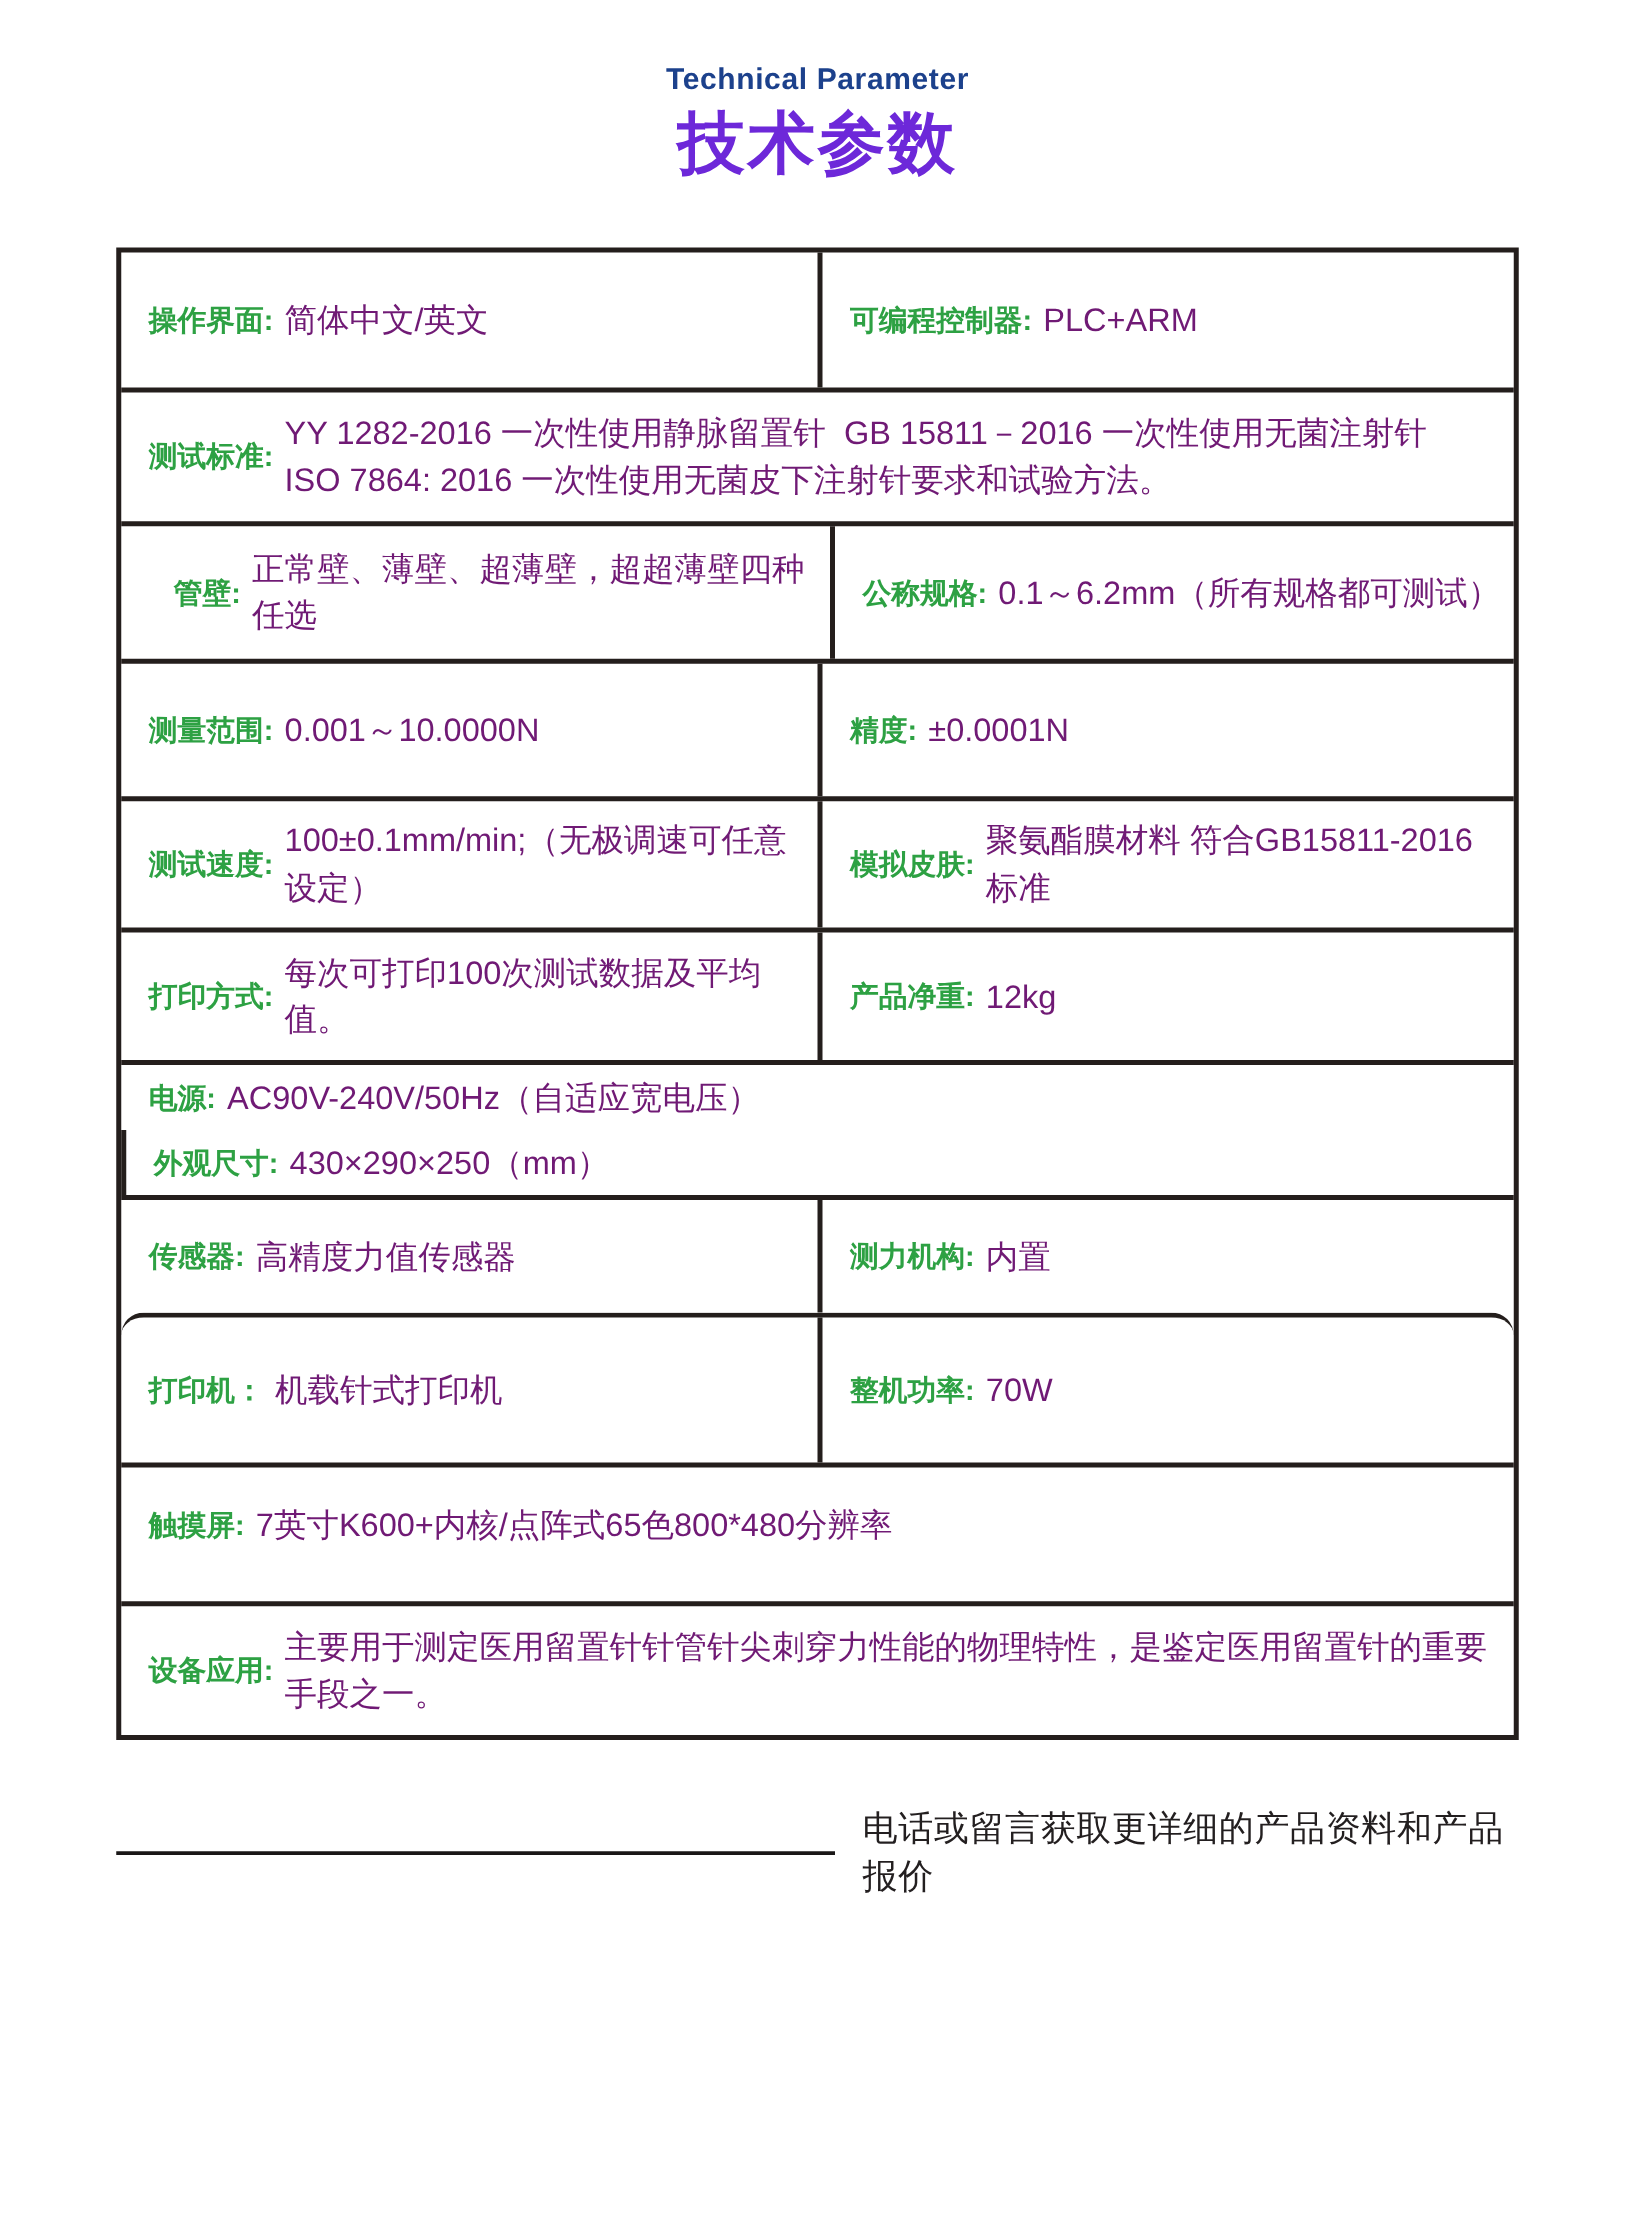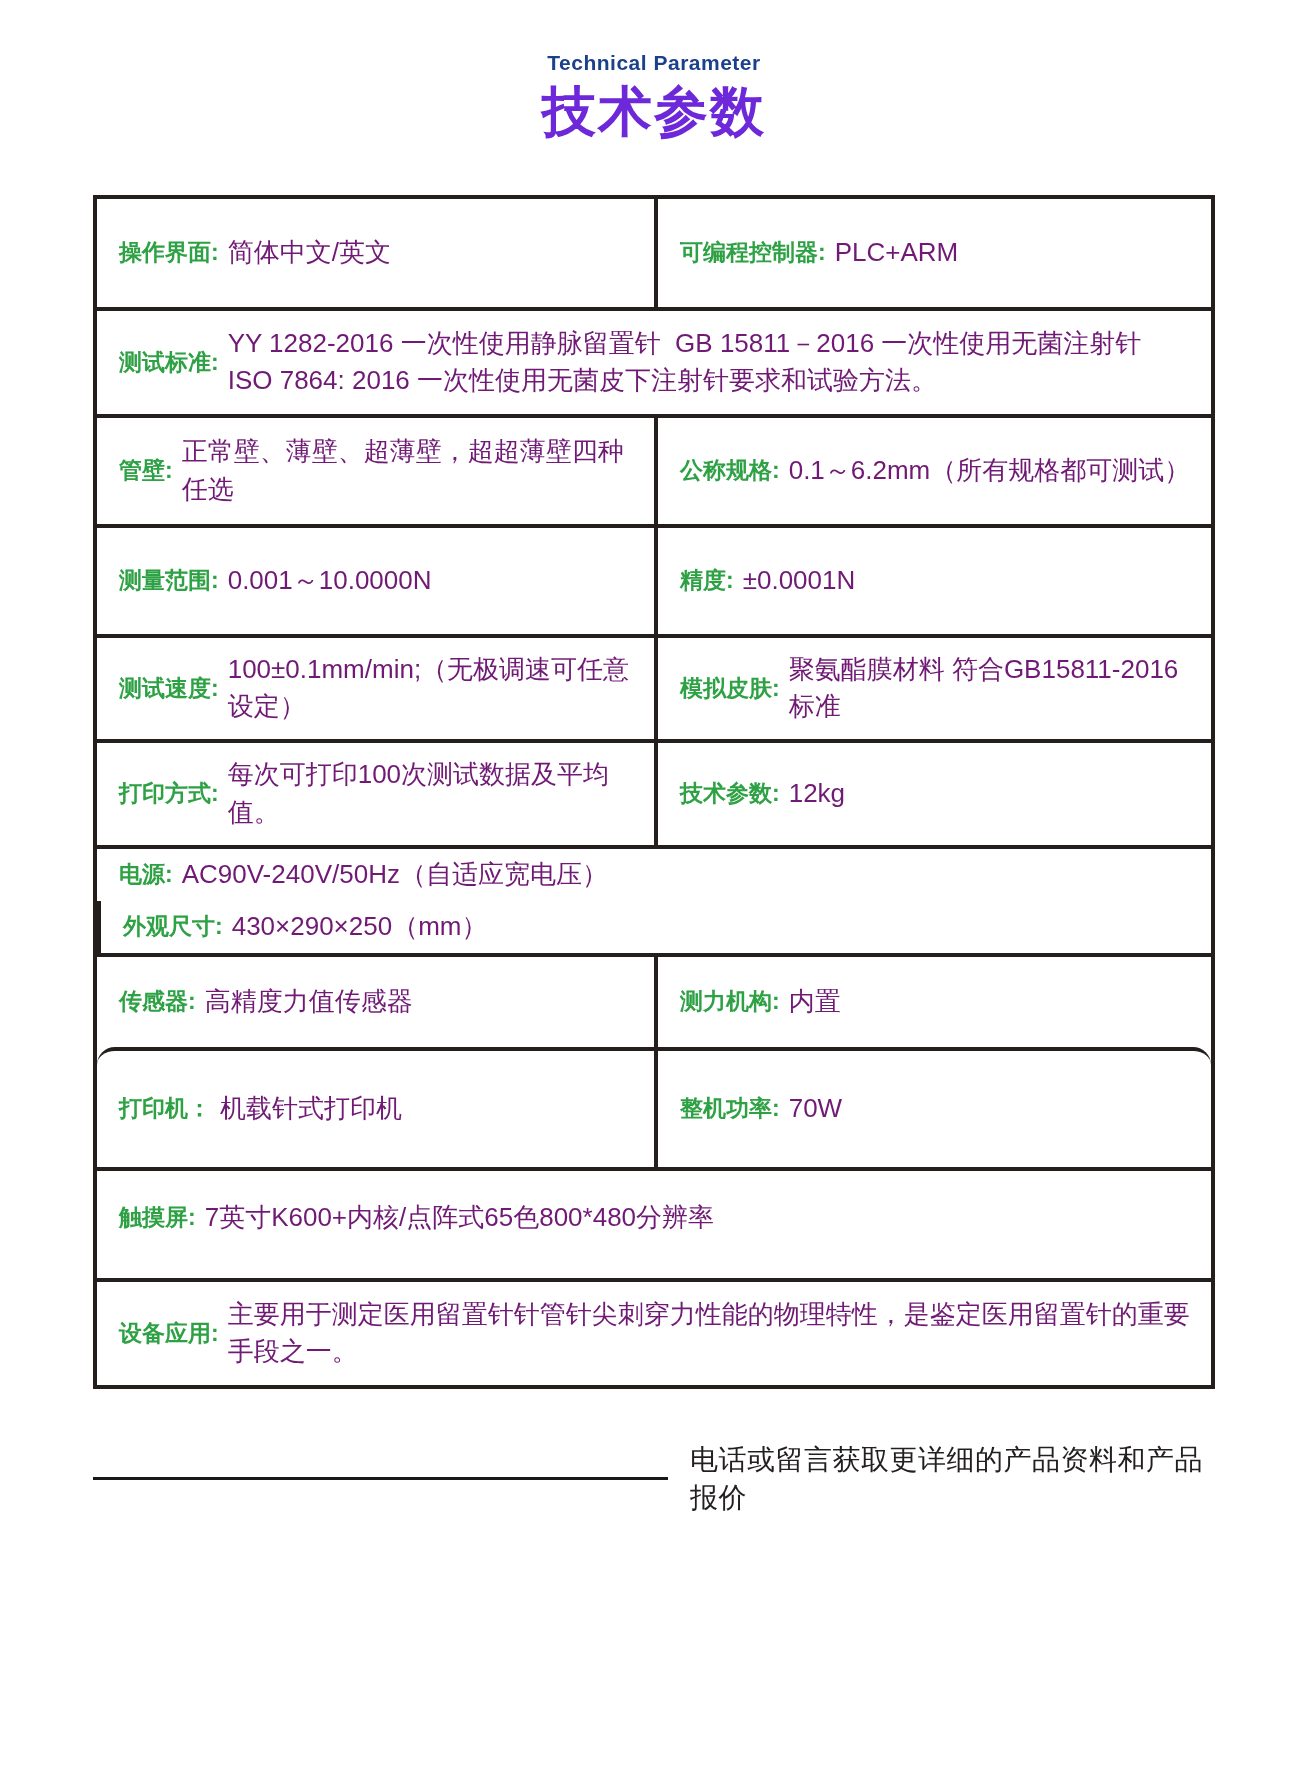--- a/index.html
+++ b/index.html
@@ -7,21 +7,21 @@
     width:1300px;height:1788px;
     background:#ffffff;
     font-family:"Liberation Sans","DejaVu Sans",sans-serif;
     color:#231f20;
     overflow:hidden;
   }
   .page{width:1122px;margin:0 0 0 93px;}
   
   .header{padding-top:50px;text-align:center;}
   .en-title{
-    font-size:21px;font-weight:bold;color:#1c418c;
+    font-size:24px;font-weight:bold;color:#1c418c;
     letter-spacing:0.5px;line-height:1.2;
   }
   .cn-title{
     font-size:54px;font-weight:bold;color:#6d28d9;
     line-height:1.05;margin-top:8px;letter-spacing:2px;
   }
   
   .spec-table{
     margin-top:55px;
     border:4px solid #241e1c;
@@ -39,21 +39,21 @@
   .row .cell + .cell{border-left:4px solid #241e1c;}
   .row.full .cell{flex:1 1 100%;}
   .label{
     color:#2da143;font-weight:bold;font-size:23px;
     white-space:nowrap;margin-right:9px;flex:0 0 auto;
   }
   .value{font-size:26px;line-height:1.45;color:#701a75;white-space:pre-wrap;}
   
   .spec-table .row:nth-child(1){height:108px;}
   .spec-table .row:nth-child(2){height:103px;}
-  .spec-table .row:nth-child(3){height:106px;}
+  .spec-table .row:nth-child(3){height:106px;padding-left:20px;}
   .spec-table .row:nth-child(4){height:106px;}
   .spec-table .row:nth-child(5){height:101px;}
   .spec-table .row:nth-child(6){height:102px;}
   .spec-table .row:nth-child(7){height:104px;flex-direction:column;}
   .spec-table .row:nth-child(8){height:90px;}
   .spec-table .row:nth-child(9){height:116px;border-radius:18px;}
   .spec-table .row:nth-child(10){height:93px;}
   .spec-table .row:nth-child(11){height:103px;margin-top:14px;}
   
   .footer{
@@ -122,21 +122,21 @@
           <span class="label">模拟皮肤:</span>
           <div class="value"><div>聚氨酯膜材料 符合GB15811-2016标准</div></div>
         </div>
       </div>
       <div class="row double">
         <div class="cell">
           <span class="label">打印方式:</span>
           <div class="value"><div>每次可打印100次测试数据及平均值。</div></div>
         </div>
         <div class="cell">
-          <span class="label">技术参数:</span>
+          <span class="label">产品净重:</span>
           <div class="value"><div>12kg</div></div>
         </div>
       </div>
       <div class="row double">
         <div class="cell">
           <span class="label">电源:</span>
           <div class="value"><div>AC90V-240V/50Hz（自适应宽电压）</div></div>
         </div>
         <div class="cell">
           <span class="label">外观尺寸:</span>

